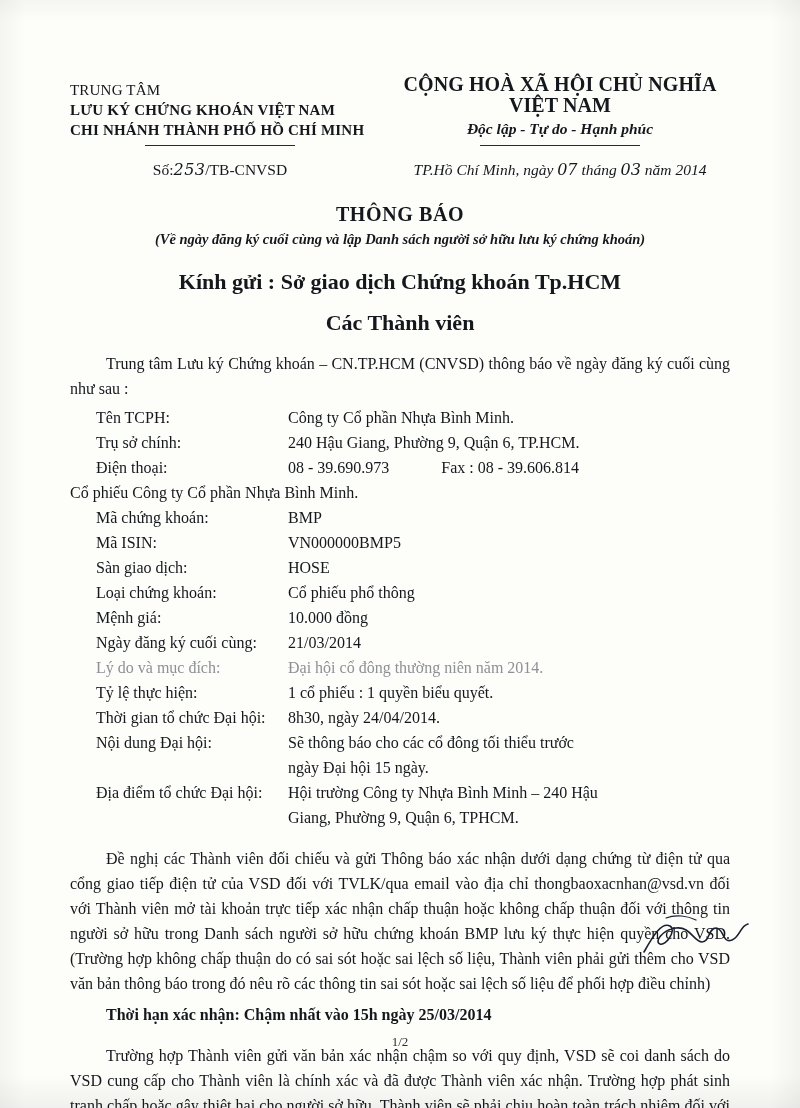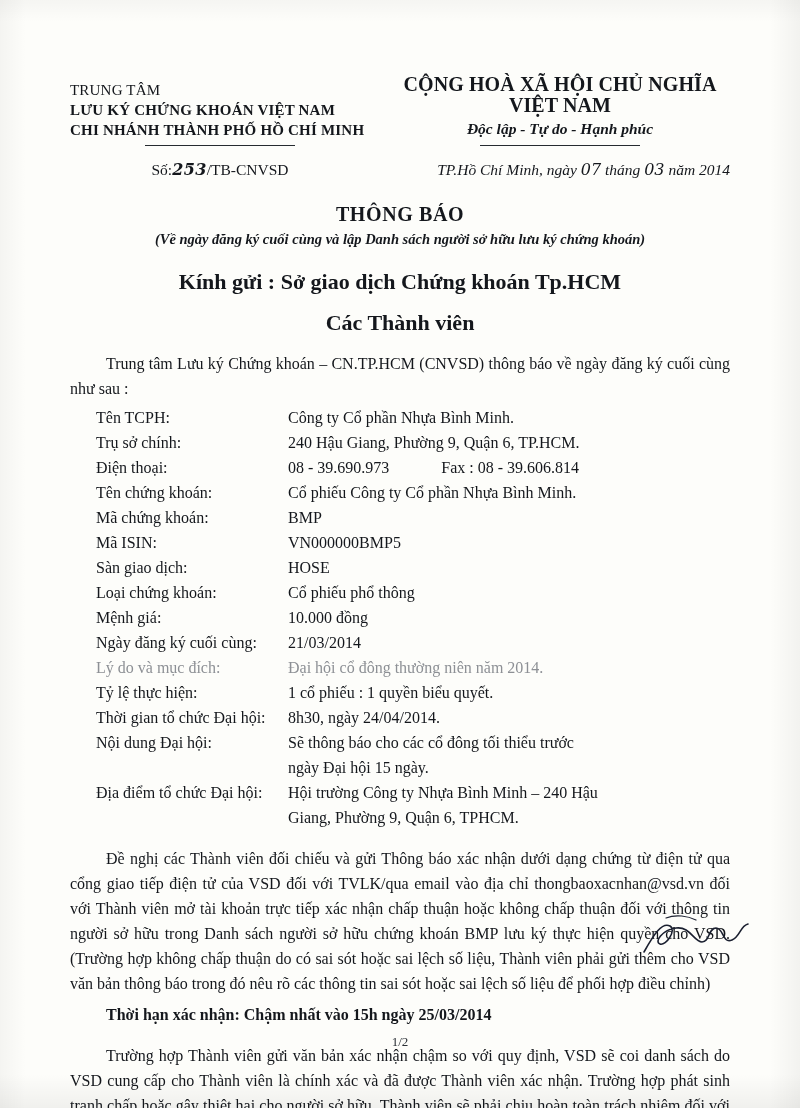--- a/index.html
+++ b/index.html
@@ -91,25 +91,24 @@
   .sonum {
     width: 300px;
     text-align: center;
     font-size: 15.5px;
   }
   .sonum .hand {
     font-family: "DejaVu Serif", serif;
     font-style: italic;
     font-size: 16px;
     letter-spacing: 0.4px;
-    font-weight: bold;
   }
   .place-date {
     width: 340px;
-    text-align: right;
+    text-align: center;
     font-size: 15.5px;
     font-style: italic;
   }
   .place-date .hand {
     font-family: "DejaVu Serif", serif;
     font-style: italic;
     font-size: 16px;
   }
   .title {
     text-align: center;
@@ -255,21 +254,20 @@
       </div>
 
       <div class="frow">
         <div class="flabel">Điện thoại:</div>
         <div class="fvalue">
           <span>08 - 39.690.973</span><span class="gap"></span><span>Fax : 08 - 39.606.814</span>
         </div>
       </div>
 
       <div class="frow">
-        <div class="flabel">Tên chứng khoán:</div>
         <div class="fvalue">Cổ phiếu Công ty Cổ phần Nhựa Bình Minh.</div>
       </div>
 
       <div class="frow">
         <div class="flabel">Mã chứng khoán:</div>
         <div class="fvalue">BMP</div>
       </div>
 
       <div class="frow">
         <div class="flabel">Mã ISIN:</div>

